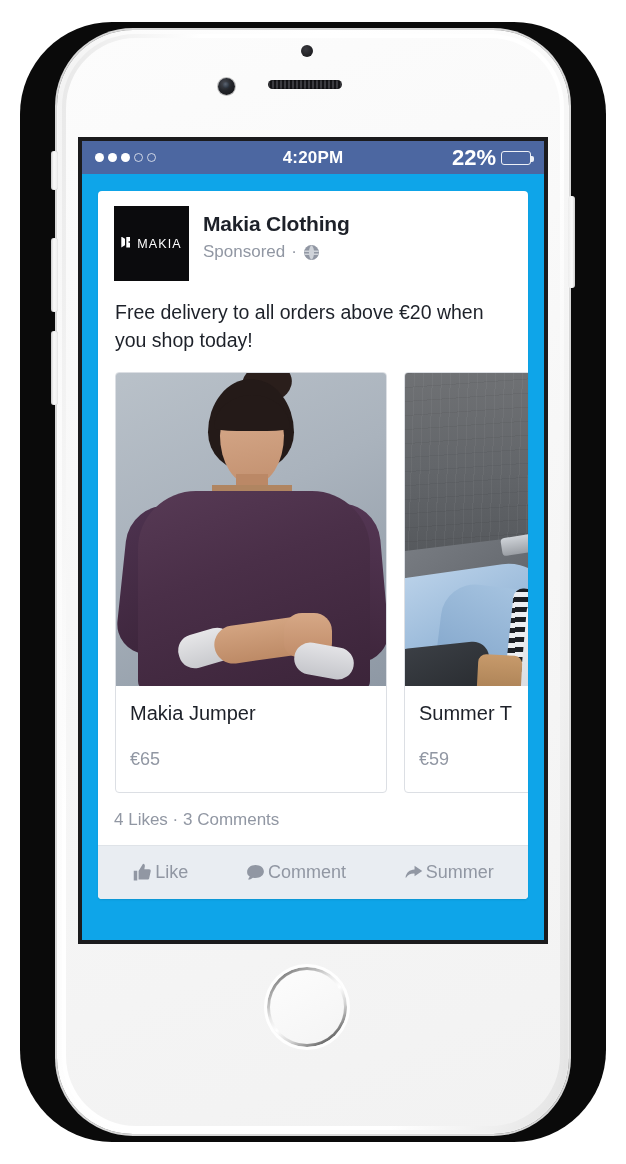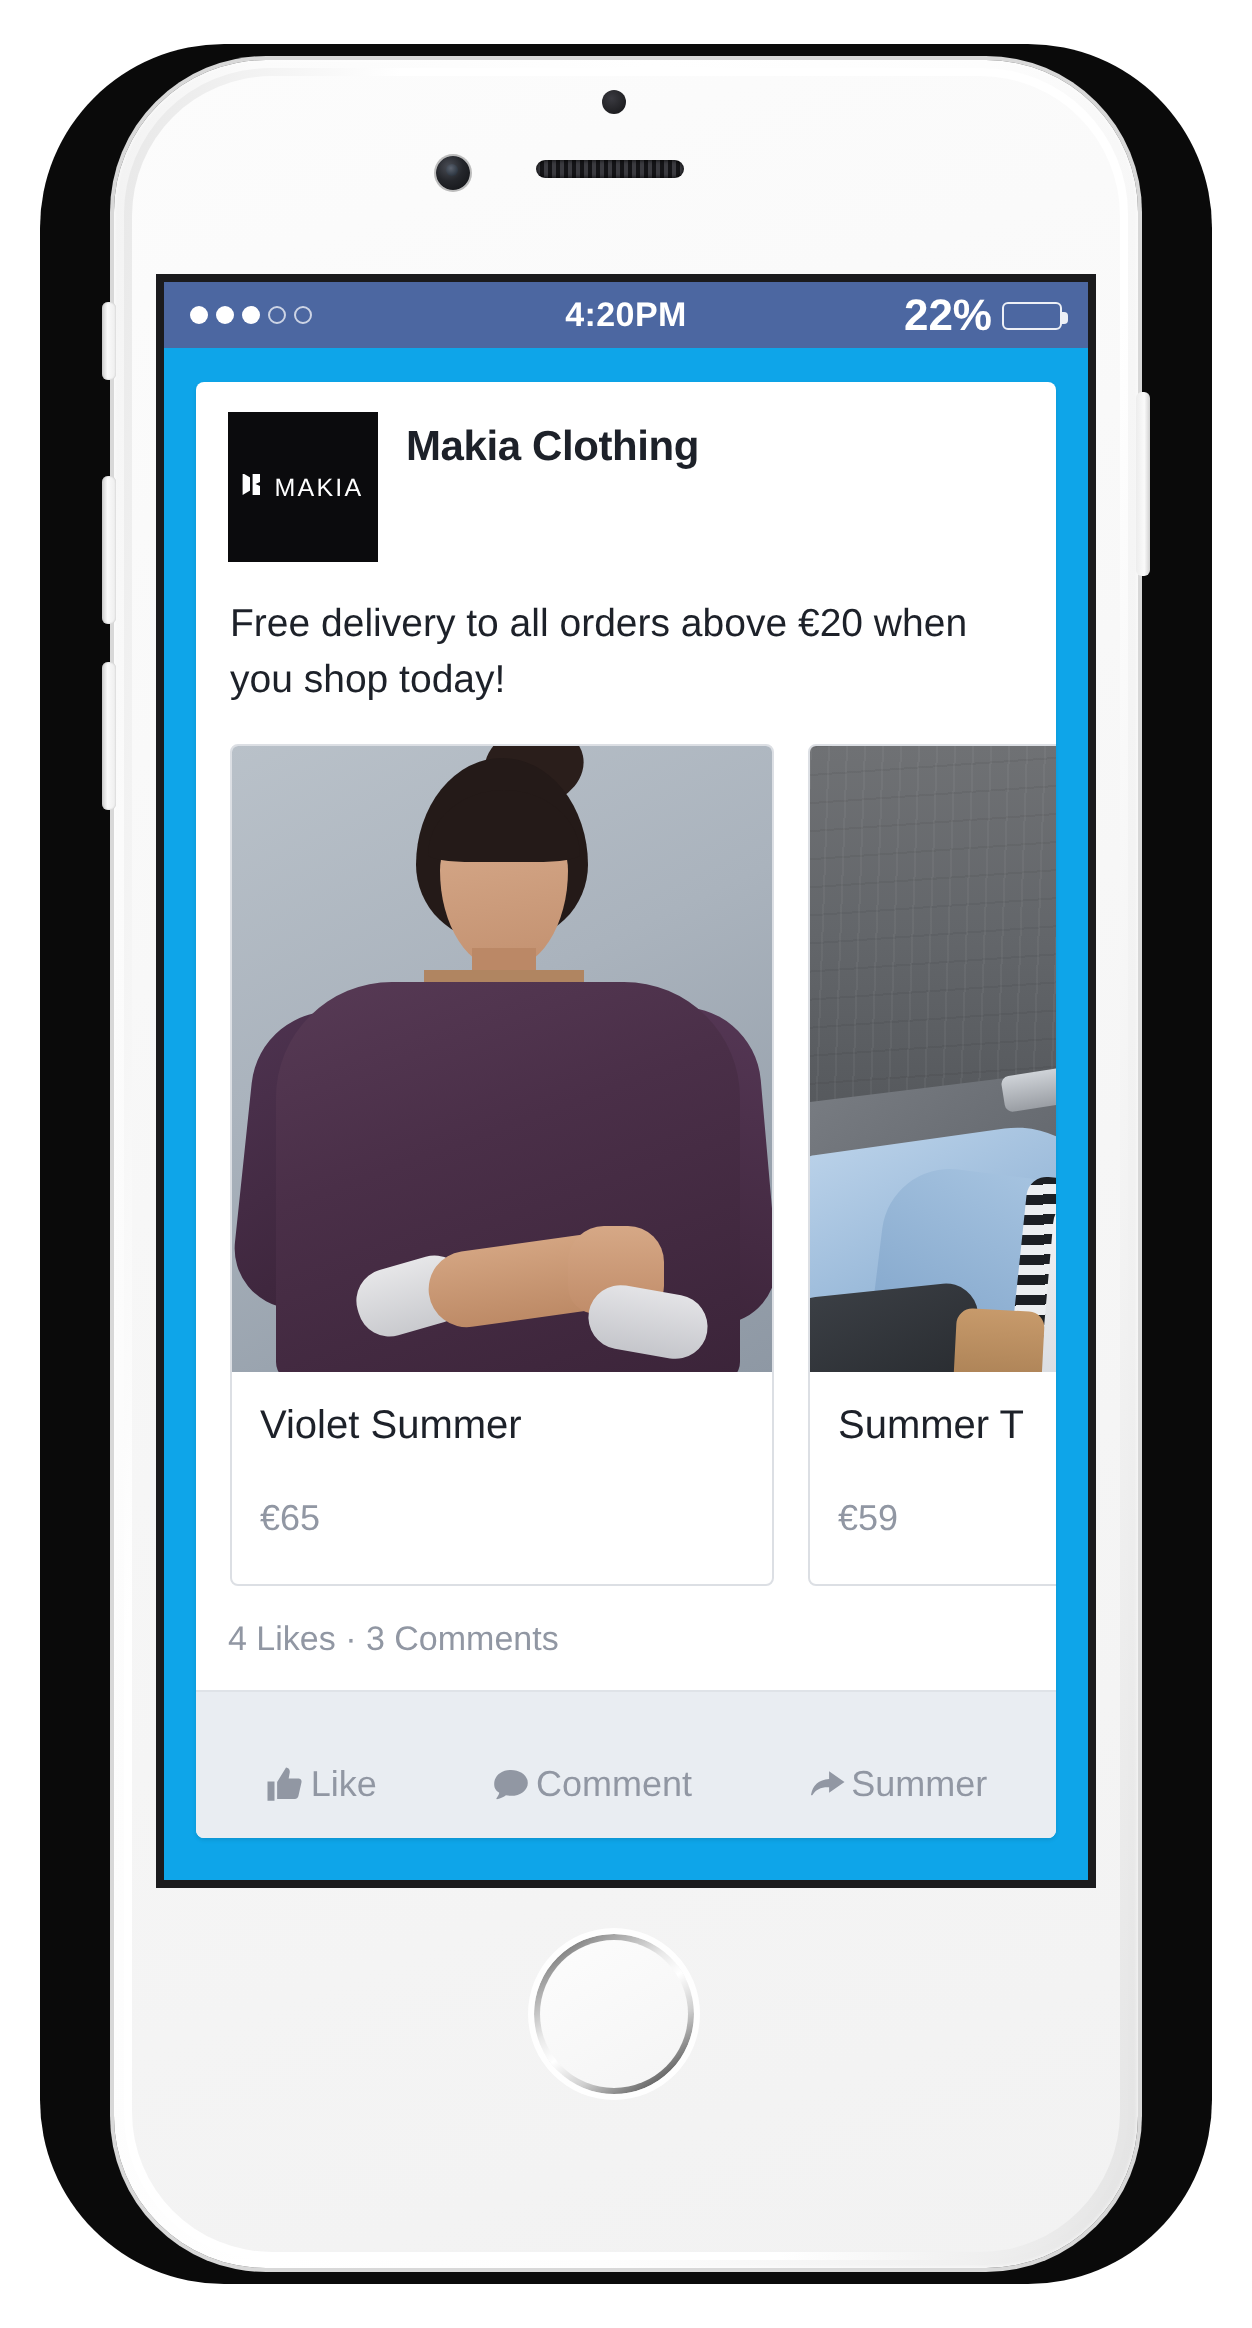--- a/index.html
+++ b/index.html
@@ -196,21 +196,21 @@
     background:linear-gradient(160deg,#3c4046,#24272b); border-radius:16px; transform:rotate(-6deg); }
   .d-hanger{ position:absolute; left:96px; top:158px; width:96px; height:18px;
     background:linear-gradient(180deg,#cfd3d8,#9a9ea4); border-radius:4px; transform:rotate(-9deg); }
 
   
   .counts{ padding:17px 17px 15px 16px; font-size:17px; color:#9197a3; }
   .actionbar{
     display:flex; align-items:center; justify-content:space-around;
     background:#e9edf2; border-top:1px solid #dfe3e8; padding:16px 6px;
   }
-  .action{ display:flex; align-items:center; gap:2px; color:#9197a3; font-size:18px;margin-top:20px; }
+  .action{ display:flex; align-items:center; gap:2px; color:#9197a3; font-size:18px; }
   .icn{ width:21px; height:21px; display:block; }
 </style>
 </head>
 <body>
 
 <div class="stage">
 
   <div class="phone-shadow"></div>
   <div class="phone-body"></div>
   <div class="phone-inner-bezel"></div>
@@ -257,20 +257,29 @@
             <span class="logo-row">
               <span class="logo-mark">
                   <i></i>
                   <i></i>
                 </span>
               <span class="logo-text">MAKIA</span>
             </span>
           </div>
           <div class="head-text">
             <div class="page-name">Makia Clothing</div>
+            <div class="sub-row">
+              <span class="sponsored">Sponsored</span>
+              <span class="sep">·</span>
+              <svg class="globe" viewBox="0 0 16 16">
+                <circle cx="8" cy="8" r="7" fill="#9197a3"></circle>
+                <path d="M8 1.2c-1.6 1.4-2.4 3.4-2.4 6.8S6.4 13.4 8 14.8c1.6-1.4 2.4-3.4 2.4-6.8S9.6 2.6 8 1.2z" fill="#cfd3d9"></path>
+                <path d="M1.3 6.2h13.4v1.4H1.3zM1.3 9h13.4v1.3H1.3z" fill="#cfd3d9"></path>
+              </svg>
+            </div>
           </div>
         </div>
 
         <div class="post-copy">Free delivery to all orders above €20 when you shop today!</div>
 
         <div class="carousel">
 
           <div class="card">
             <div class="card-photo ph1">
               <span class="m-bun"></span>
@@ -281,21 +290,21 @@
               <span class="m-neckline"></span>
               <span class="m-sleeveL"></span>
               <span class="m-sleeveR"></span>
               <span class="m-body"></span>
               <span class="m-cuffL"></span>
               <span class="m-armL"></span>
               <span class="m-handR"></span>
               <span class="m-cuffR"></span>
             </div>
             <div class="card-body">
-              <div class="card-title">Violet Summer</div>
+              <div class="card-title">Makia Jumper</div>
               <div class="card-price">€65</div>
             </div>
           </div>
 
           <div class="card">
             <div class="card-photo ph2">
               <span class="d-grey"></span>
               <span class="d-hanger"></span>
               <span class="d-denim"></span>
               <span class="d-denim2"></span>

